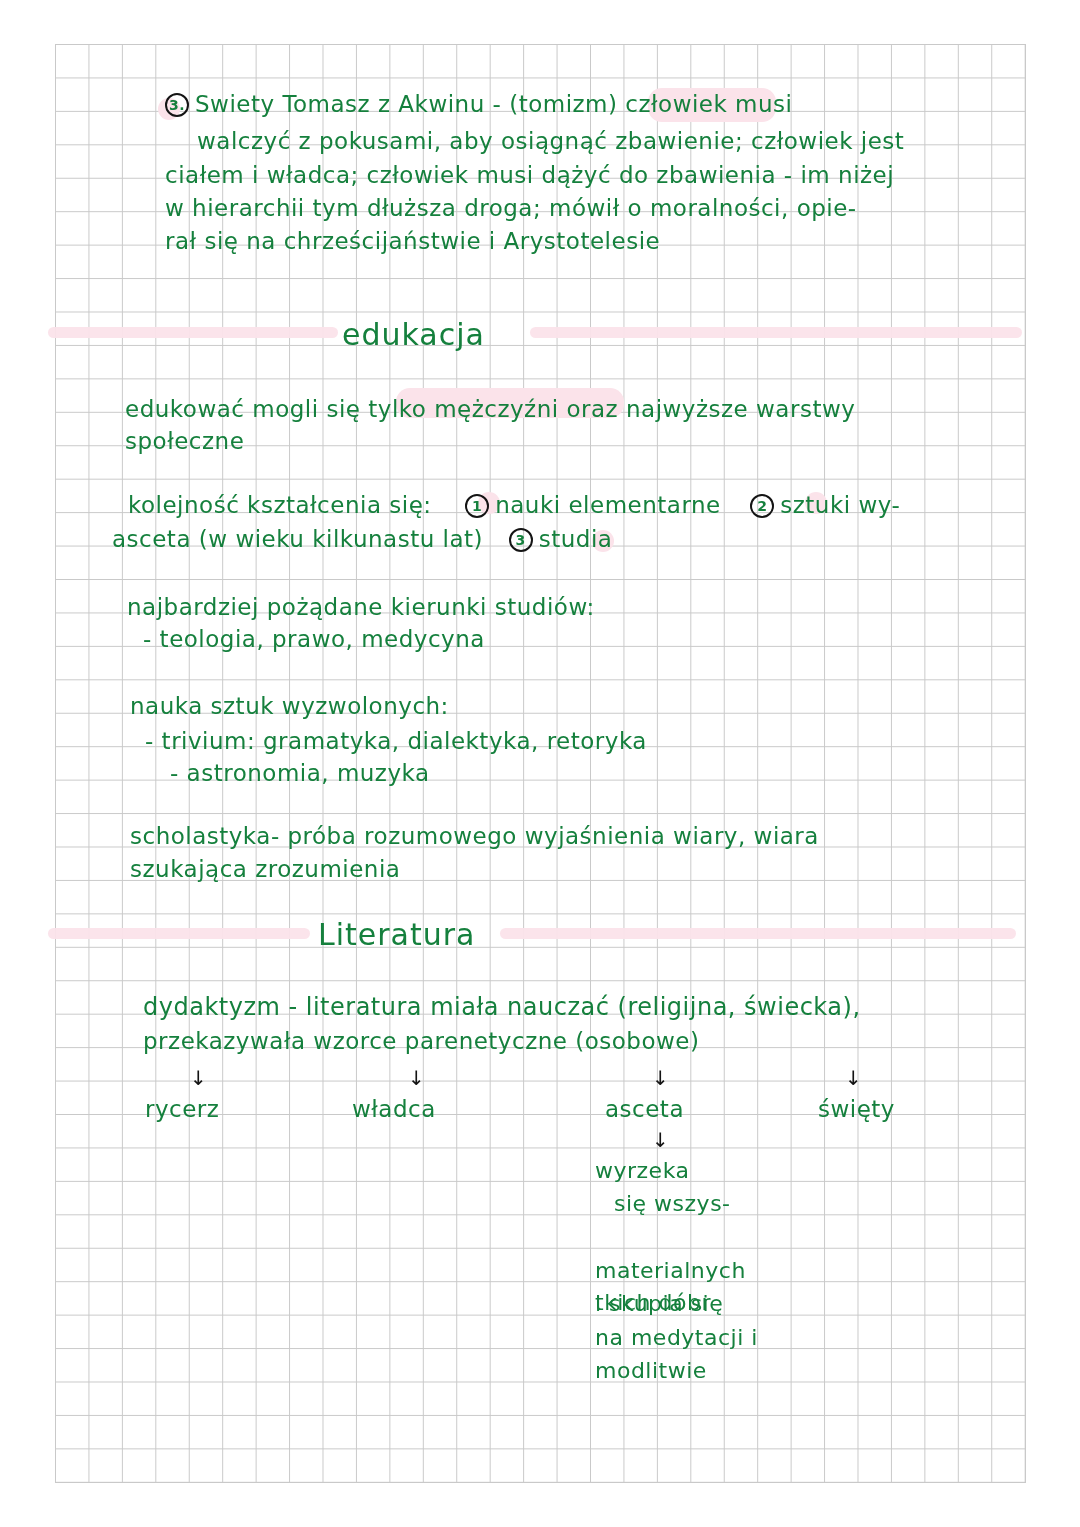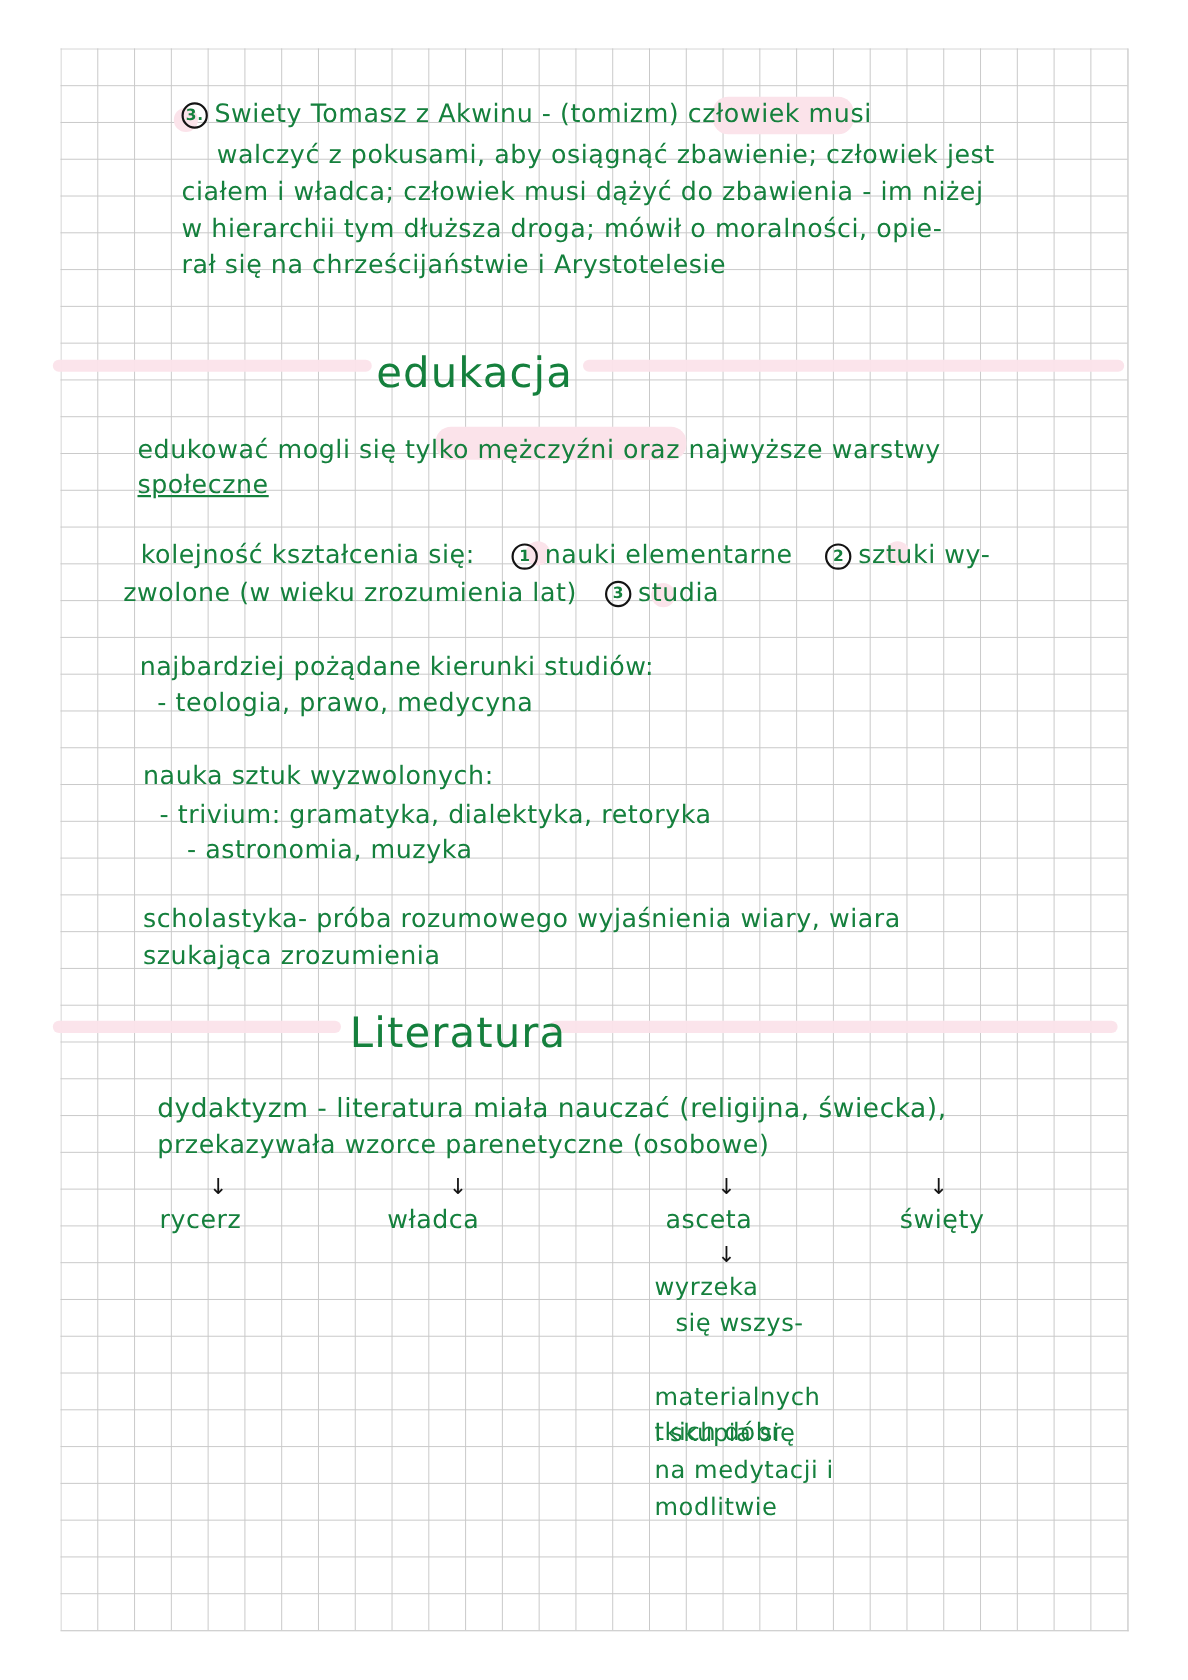--- a/index.html
+++ b/index.html
@@ -28,21 +28,21 @@
     .dot {
       position: absolute; width: 22px; height: 22px; border-radius: 50%;
       background: #fbe3ea;
     }
     .t {
       position: absolute; white-space: nowrap;
       font-family: "DejaVu Sans", sans-serif;
       font-size: 23px; letter-spacing: 0.5px; color: #15803d;
       line-height: 1;
     }
-    .heading { font-size: 38px; letter-spacing: 1px; }
+    .heading { font-size: 30px; letter-spacing: 1px; }
     .circ {
       display: inline-block; width: 20px; height: 20px; border: 2px solid #141414;
       border-radius: 50%; font-size: 14px; line-height: 20px; text-align: center;
       vertical-align: 2px; margin-right: 6px; font-weight: bold;
     }
     .arrow { position: absolute; font-size: 20px; color: #141414; line-height: 1; }
     .small { font-size: 22px; }
   </style>
 </head>
 <body>
@@ -58,34 +58,34 @@
 <div class="t" style="left:165px; top:164px;">ciałem i władca; człowiek musi dążyć do zbawienia - im niżej</div>
 <div class="t" style="left:165px; top:197px;">w hierarchii tym dłuższa droga; mówił o moralności, opie-</div>
 <div class="t" style="left:165px; top:230px;">rał się na chrześcijaństwie i Arystotelesie</div>
 
 <div class="band" style="left:48px; top:327px; width:290px;"></div>
 <div class="band" style="left:530px; top:327px; width:492px;"></div>
 <div class="t heading" style="left:342px; top:320px;">edukacja</div>
 
 <div class="hl" style="left:396px; top:388px; width:228px; height:30px;"></div>
 <div class="t" style="left:125px; top:398px;">edukować mogli się tylko mężczyźni oraz najwyższe warstwy</div>
-<div class="t" style="left:125px; top:430px;text-decoration:underline;">społeczne</div>
+<div class="t" style="left:125px; top:430px;">społeczne</div>
 
 <div class="dot" style="left:478px; top:492px;"></div>
 <div class="dot" style="left:805px; top:492px;"></div>
 <div class="dot" style="left:592px; top:530px;"></div>
 <div class="t" style="left:128px; top:494px;">
   <span>kolejność kształcenia się:</span>
   <span style="display:inline-block;width:18px;"></span>
   <span class="circ">1</span><span>nauki elementarne</span>
   <span style="display:inline-block;width:14px;"></span>
   <span class="circ">2</span><span>sztuki wy-</span>
 </div>
 <div class="t" style="left:112px; top:528px;">
-  <span>zwolone (w wieku zrozumienia lat)</span>
+  <span>asceta (w wieku kilkunastu lat)</span>
   <span style="display:inline-block;width:10px;"></span>
   <span class="circ">3</span><span>studia</span>
 </div>
 
 <div class="t" style="left:127px; top:596px;">najbardziej pożądane kierunki studiów:</div>
 <div class="t" style="left:143px; top:628px;">- teologia, prawo, medycyna</div>
 
 <div class="t" style="left:130px; top:695px;">nauka sztuk wyzwolonych:</div>
 <div class="t" style="left:145px; top:730px;">- trivium: gramatyka, dialektyka, retoryka</div>
 <div class="t" style="left:145px; top:762px;margin-left:25px;">- astronomia, muzyka</div>

